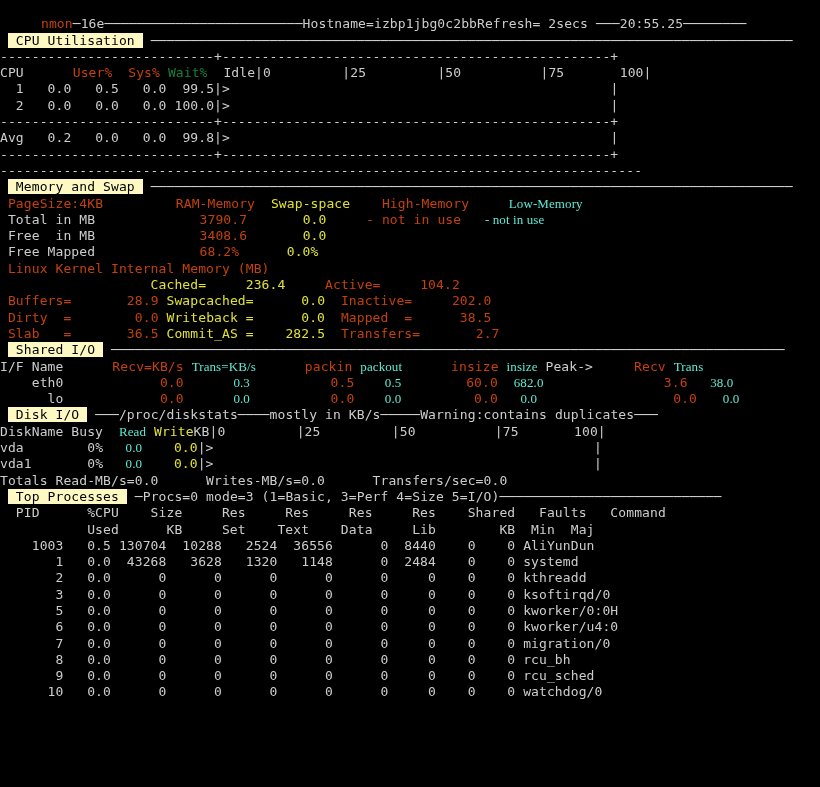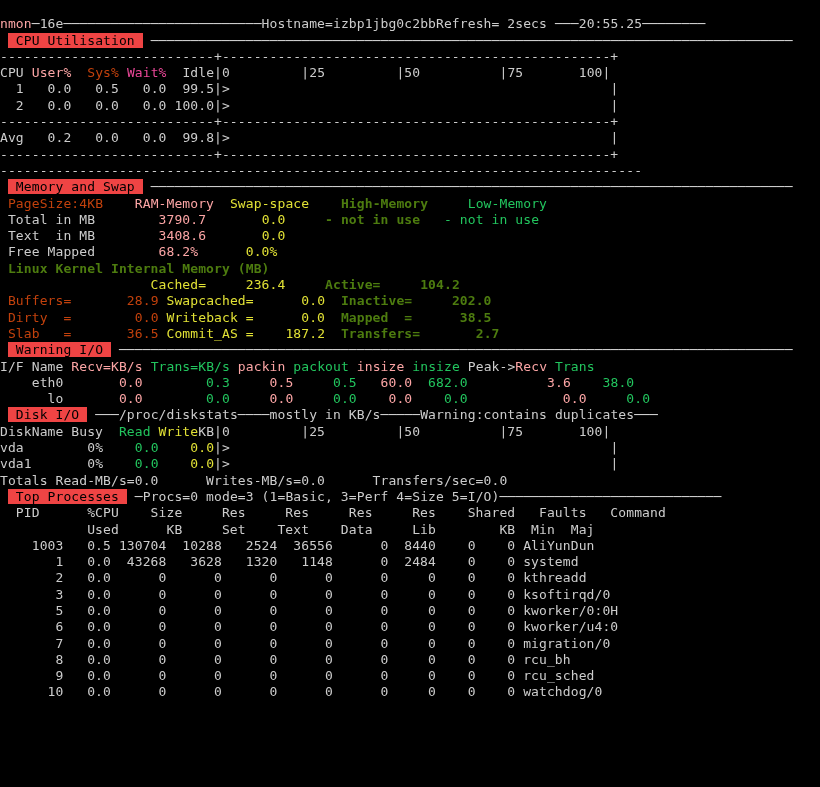--- a/index.html
+++ b/index.html
@@ -9,53 +9,53 @@
     color: #cccccc;
     font-family: "Consolas", "Menlo", "DejaVu Sans Mono", monospace;
     font-size: 13px;
     line-height: 16.3px;
     width: 820px;
     height: 787px;
     overflow: hidden;
     letter-spacing: 0.1px;
   }
   .screen { white-space: pre; }
-  .green { color: #fca5a5; }
+  .green { color: #c2410c; margin-left: 41px; }
   .red   { color: #c2410c; }
-  .cyan  { color: #22c55e; }
-  .blue  { color: #ec4899; text-align: center; }
-  .mag   { color: #4d7c0f; font-weight: bold; }
+  .cyan  { color: #5eead4; font-family: Liberation Serif, serif; }
+  .blue  { color: #15803d; text-align: center; }
+  .mag   { color: #c2410c; }
   .yel   { color: #e1e135; }
-  .bgw   { background: #ef4444; color: #000; }
+  .bgw   { background: #fef9c3; color: #000; }
 </style>
 </head>
 <body>
 
 <div class="screen">
 <span class="green">nmon</span>─<span>16e</span><span>─────────────────────────</span><span>Hostname=</span><span>izbp1jbg0c2bb</span><span>Refresh= </span><span>2secs</span> <span>───</span><span>20:55.25</span><span>────────</span>
  <span class="bgw"> CPU Utilisation </span> <span>─────────────────────────────────────────────────────────────────────────────────</span>
 <span>---------------------------+-------------------------------------------------+</span>
 <span>CPU</span> <span class="green">User%</span>  <span class="red">Sys%</span> <span class="blue">Wait%</span>  <span>Idle</span><span>|0         |25         |50          |75       100|</span>
 <span>  1</span> <span>  0.0</span> <span>  0.5</span> <span>  0.0</span> <span> 99.5</span><span>|&gt;                                                |</span>
 <span>  2</span> <span>  0.0</span> <span>  0.0</span> <span>  0.0</span> <span>100.0</span><span>|&gt;                                                |</span>
 <span>---------------------------+-------------------------------------------------+</span>
 <span>Avg</span> <span>  0.2</span> <span>  0.0</span> <span>  0.0</span> <span> 99.8</span><span>|&gt;                                                |</span>
 <span>---------------------------+-------------------------------------------------+</span>
 <span>---------------------------------------------------------------------------------</span>
  <span class="bgw"> Memory and Swap </span> <span>─────────────────────────────────────────────────────────────────────────────────</span>
  <span class="red">PageSize:4KB</span>    <span class="green">RAM-Memory</span>  <span class="yel">Swap-space</span>    <span class="mag">High-Memory</span>     <span class="cyan">Low-Memory</span>
  <span>Total in MB</span>        <span class="green">3790.7</span>       <span class="yel">0.0</span>     <span class="mag">- not in use</span>   <span class="cyan">- not in use</span>
- <span>Text  in MB</span>        <span class="green">3408.6</span>       <span class="yel">0.0</span>
+ <span>Free  in MB</span>        <span class="green">3408.6</span>       <span class="yel">0.0</span>
  <span>Free Mapped</span>        <span class="green">68.2%</span>      <span class="yel">0.0%</span>
  <span class="mag">Linux Kernel Internal Memory (MB)</span>
                    <span class="yel">Cached=</span>     <span class="yel">236.4</span>     <span class="mag">Active=</span>     <span class="mag">104.2</span>
  <span class="red">Buffers=</span>       <span class="red">28.9</span> <span class="yel">Swapcached=</span>      <span class="yel">0.0</span>  <span class="mag">Inactive=</span>     <span class="mag">202.0</span>
  <span class="red">Dirty  =</span>        <span class="red">0.0</span> <span class="yel">Writeback =</span>      <span class="yel">0.0</span>  <span class="mag">Mapped  =</span>      <span class="mag">38.5</span>
- <span class="red">Slab   =</span>       <span class="red">36.5</span> <span class="yel">Commit_AS =</span>    <span class="yel">187.2</span>  <span class="mag">Transfers=</span>       <span class="mag">2.7</span>
- <span class="bgw"> Warning I/O </span> <span>─────────────────────────────────────────────────────────────────────────────────────</span>
+ <span class="red">Slab   =</span>       <span class="red">36.5</span> <span class="yel">Commit_AS =</span>    <span class="yel">282.5</span>  <span class="mag">Transfers=</span>       <span class="mag">2.7</span>
+ <span class="bgw"> Shared I/O </span> <span>─────────────────────────────────────────────────────────────────────────────────────</span>
 <span>I/F Name</span> <span class="green">Recv=KB/s</span> <span class="cyan">Trans=KB/s</span> <span class="green">packin</span> <span class="cyan">packout</span> <span class="green">insize</span> <span class="cyan">insize</span> <span>Peak-&gt;</span><span class="green">Recv</span> <span class="cyan">Trans</span>
 <span>    eth0</span>    <span class="green">   0.0</span>     <span class="cyan">   0.3</span>   <span class="green">  0.5</span>   <span class="cyan">  0.5</span>  <span class="green"> 60.0</span>  <span class="cyan">682.0</span>       <span class="green">   3.6</span>  <span class="cyan">  38.0</span>
 <span>      lo</span>    <span class="green">   0.0</span>     <span class="cyan">   0.0</span>   <span class="green">  0.0</span>   <span class="cyan">  0.0</span>  <span class="green">  0.0</span>  <span class="cyan">  0.0</span>         <span class="green">   0.0</span>  <span class="cyan">   0.0</span>
  <span class="bgw"> Disk I/O </span> <span>───/proc/diskstats────mostly in KB/s─────Warning:contains duplicates───</span>
 <span><span>DiskName Busy  </span><span class="cyan">Read</span> <span class="yel">Write</span><span>KB</span></span><span>|0         |25         |50          |75       100|</span>
 <span>vda       </span><span> 0%</span>  <span class="cyan">  0.0</span>  <span class="yel">  0.0</span><span>|&gt;                                                |</span>
 <span>vda1      </span><span> 0%</span>  <span class="cyan">  0.0</span>  <span class="yel">  0.0</span><span>|&gt;                                                |</span>
 <span>Totals Read-MB/s=0.0      Writes-MB/s=0.0      Transfers/sec=0.0</span>
  <span class="bgw"> Top Processes </span> <span>─Procs=0 mode=3 (1=Basic, 3=Perf 4=Size 5=I/O)────────────────────────────</span>
 <span>  PID      %CPU    Size     Res     Res     Res     Res    Shared   Faults   Command</span>

